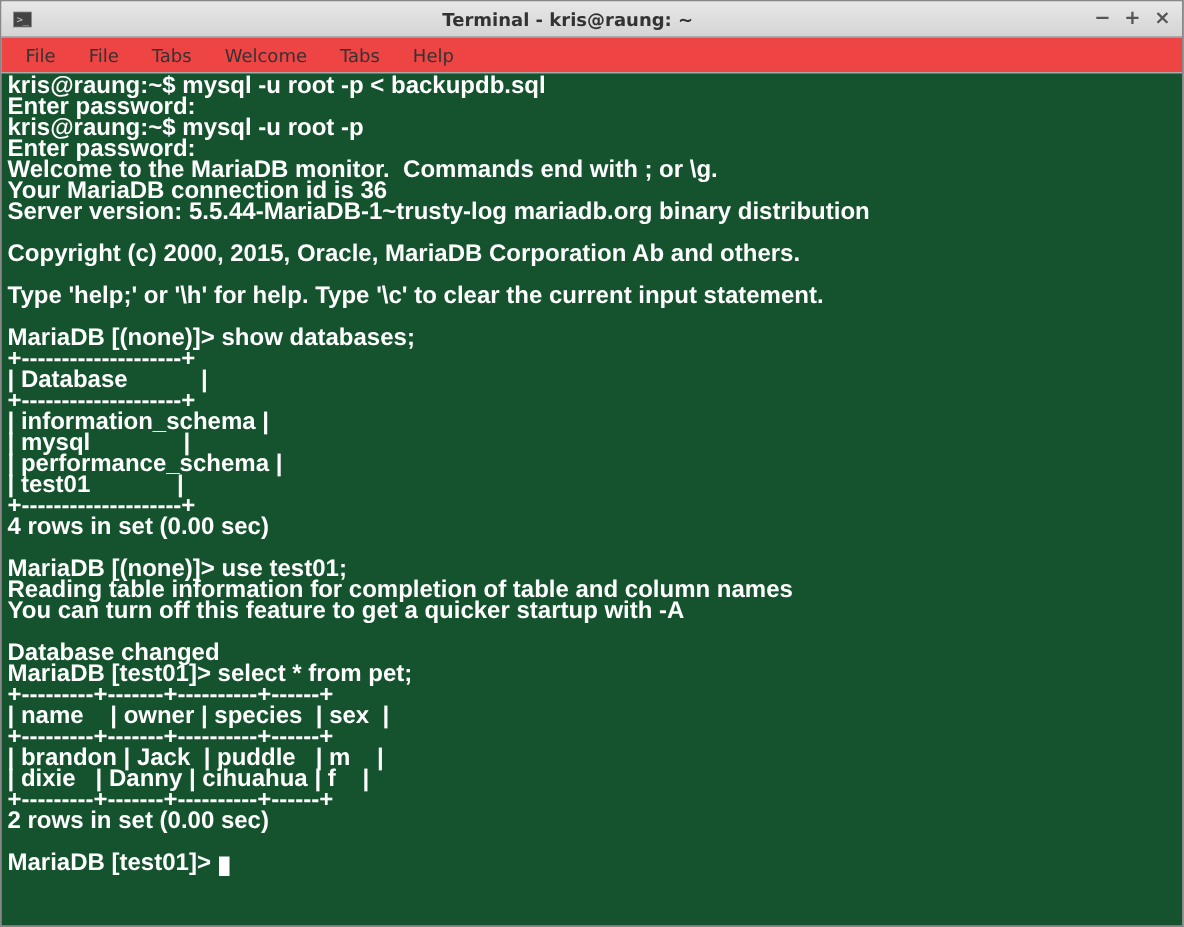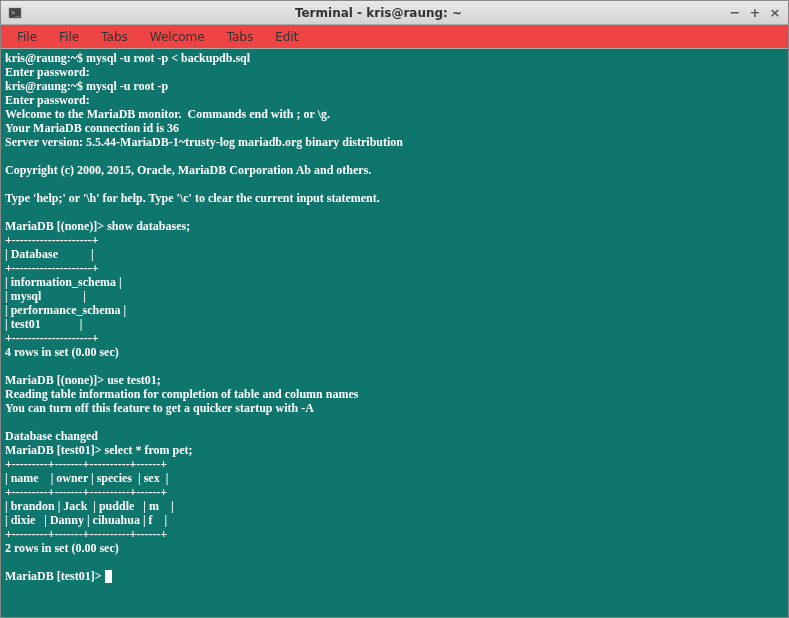--- a/index.html
+++ b/index.html
@@ -71,25 +71,25 @@
       border-bottom: 1px solid #aaa;
     }
     .menu-item {
       padding: 3px 10px;
       color: #333;
       cursor: pointer;
       font-size: 12px;
     }
     .terminal-area {
       flex: 1;
-      background: #0f766e;
+      background: #14532d;
       padding: 2px 4px;
       overflow: hidden;
-      font-family: Liberation Serif, serif;
-      font-size: 12px;
+      font-family: Liberation Sans, sans-serif;
+      font-size: 16px;
       line-height: 14px;
       color: #ffffff;
       font-weight: bold;
       white-space: pre;
     }
     .cursor {
       display: inline-block;
       width: 7px;
       height: 13px;
       background: #ffffff;
@@ -115,21 +115,21 @@
       <div class="window-control">×</div>
     </div>
   </div>
 
   <div class="menubar">
     <div class="menu-item">File</div>
     <div class="menu-item">File</div>
     <div class="menu-item">Tabs</div>
     <div class="menu-item">Welcome</div>
     <div class="menu-item">Tabs</div>
-    <div class="menu-item">Edit</div>
+    <div class="menu-item">Help</div>
   </div>
 
   <div class="terminal-area"><span>kris@raung:~$ mysql -u root -p &lt; backupdb.sql</span>
 <span>Enter password:</span>
 <span>kris@raung:~$ mysql -u root -p</span>
 <span>Enter password:</span>
 <span>Welcome to the MariaDB monitor.  Commands end with ; or \g.</span>
 <span>Your MariaDB connection id is 36</span>
 <span>Server version: 5.5.44-MariaDB-1~trusty-log mariadb.org binary distribution</span>
 <span></span>

